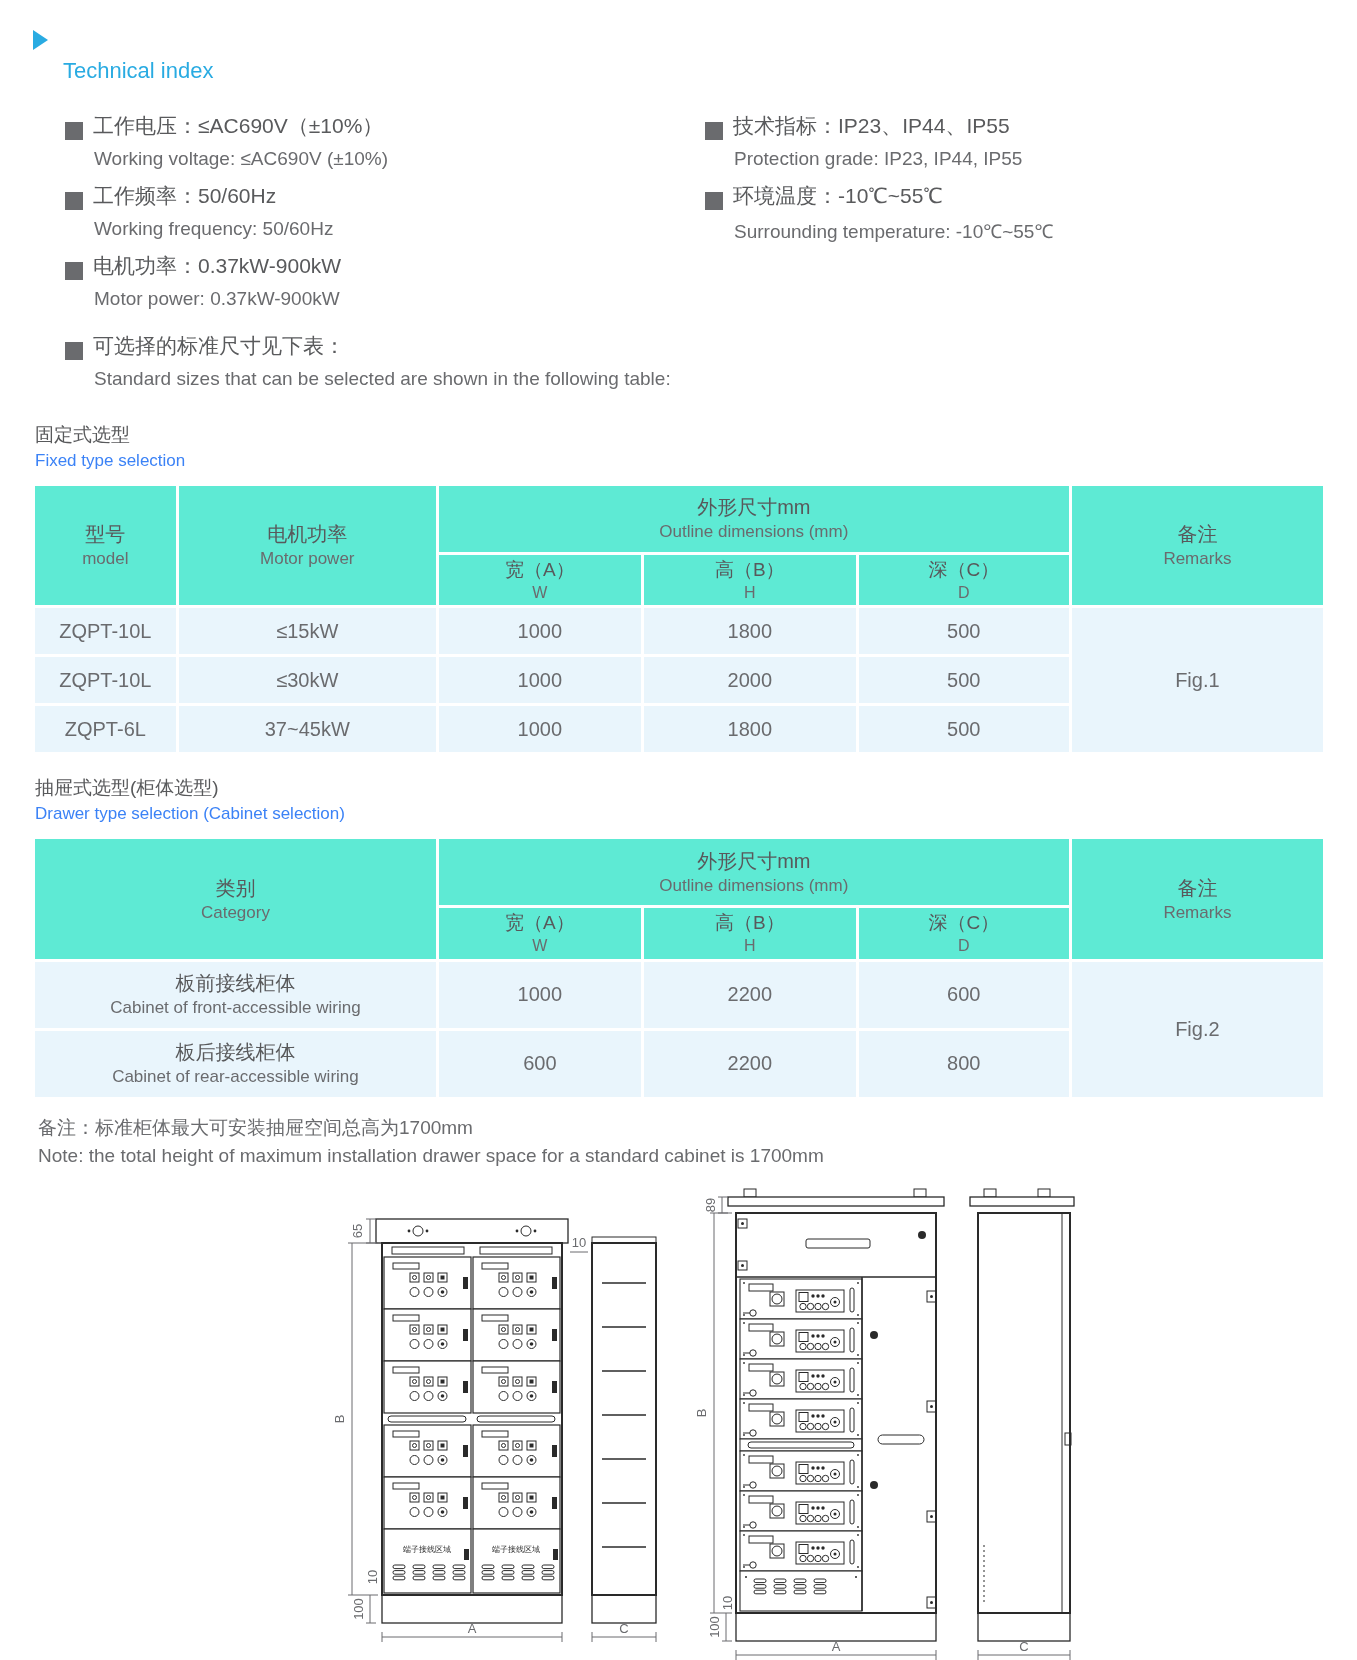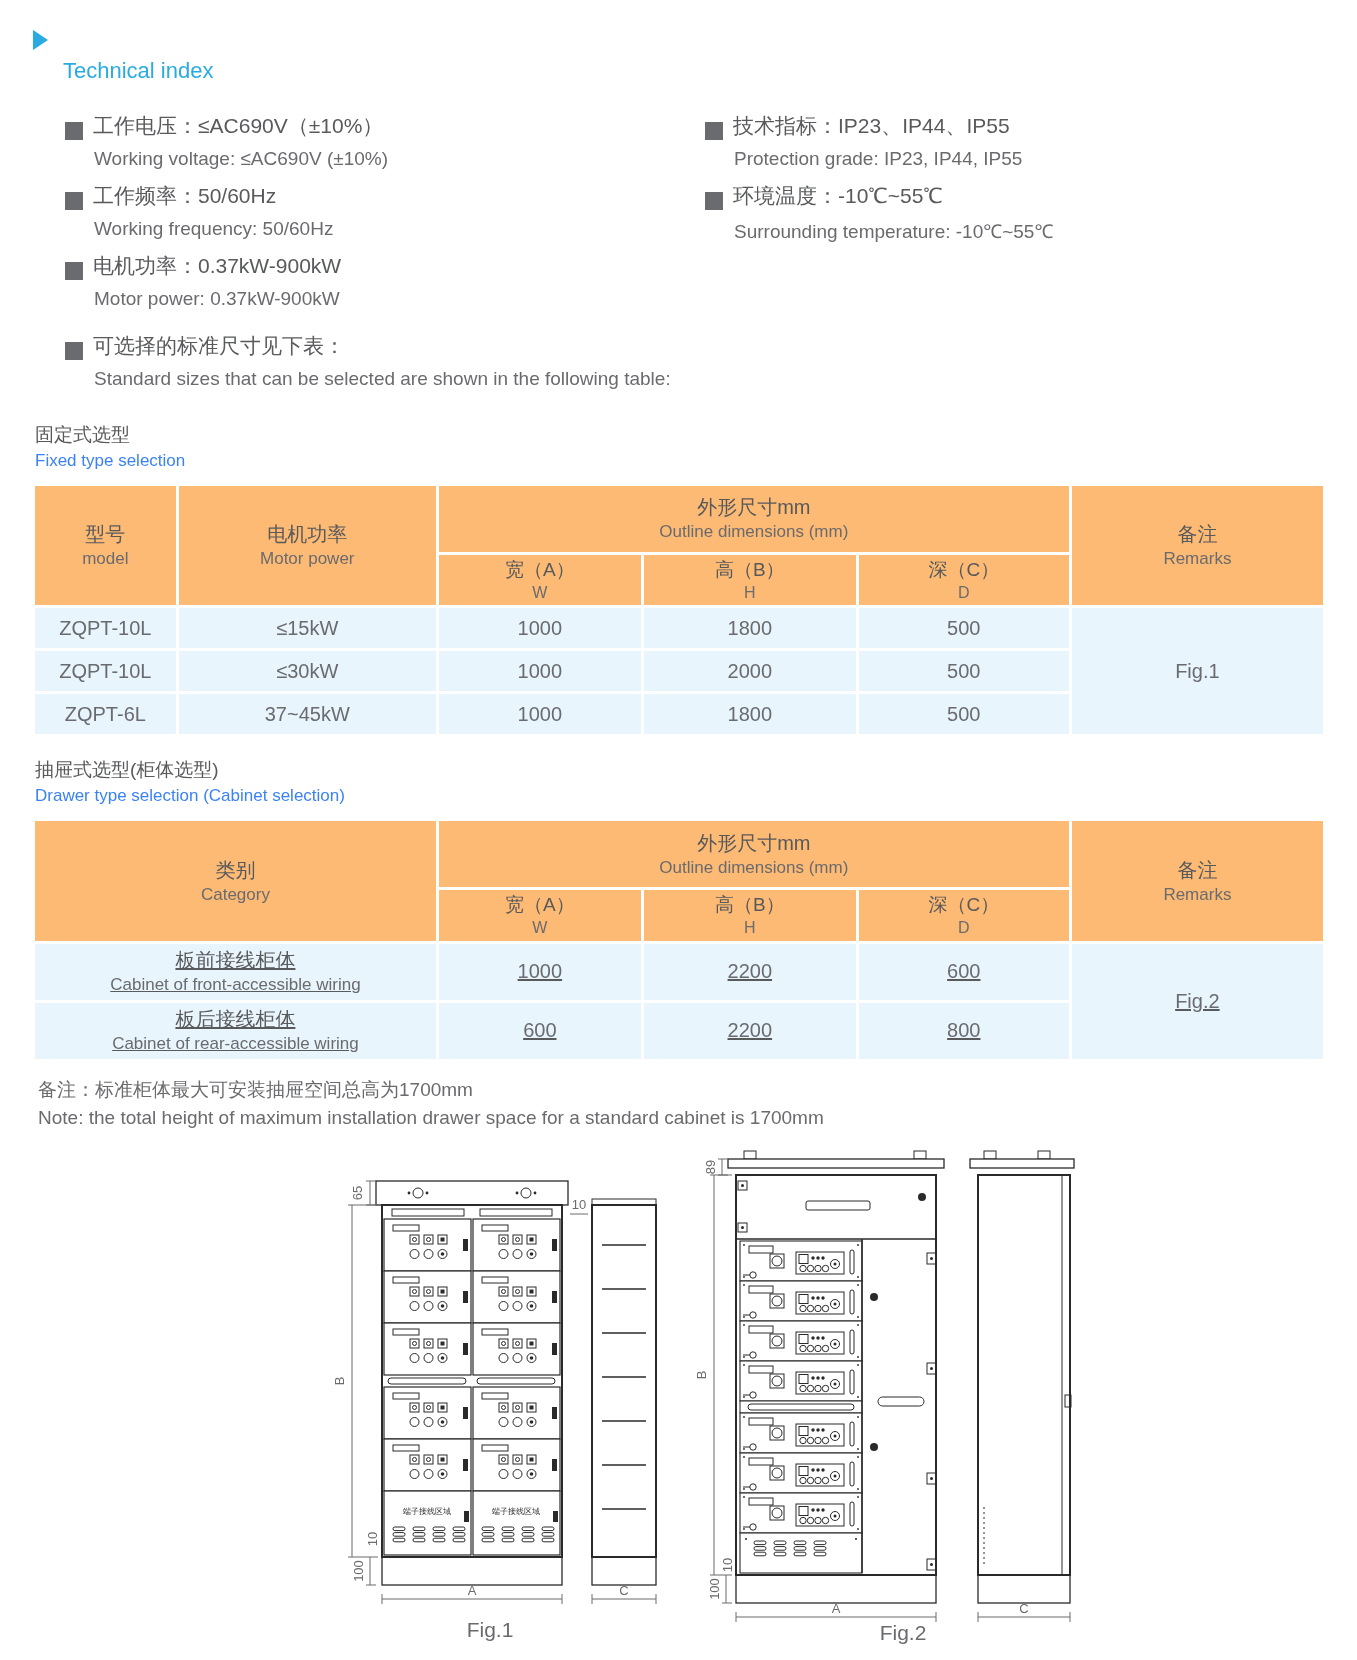--- a/index.html
+++ b/index.html
@@ -25,30 +25,30 @@
   .intro{margin-top:22px;}
 
   
   .table-caption{margin:20px 0 0 35px;font-size:19px;color:#58595b;}
   .table-caption-en{margin:3px 0 12px 35px;font-size:17px;color:#3b82f6;}
 
   
   table.spec-table{border-collapse:separate;border-spacing:3px;table-layout:fixed;
                    margin-left:32px;width:1294px;}
   table.spec-table th, table.spec-table td{text-align:center;vertical-align:middle;padding:2px;}
-  table.spec-table th{background:#fdba74;font-weight:normal;}
+  table.spec-table th{background:#5eead4;font-weight:normal;}
   table.spec-table td{background:#e9f5fc;font-size:20px;color:#6a6b6e;}
   .zh{font-size:20px;color:#58595b;line-height:1.35;}
   .en{font-size:17px;color:#6a6b6e;line-height:1.3;text-align:center;}
   .sub .zh{font-size:19px;}
   .sub .en{font-size:16px;}
   thead tr.r1{height:66px;}
   thead tr.r2{height:34px;}
-  #fixed-table tbody tr{height:40px;}
-  #drawer-table tbody tr{height:56px;text-decoration:underline;}
+  #fixed-table tbody tr{height:46px;}
+  #drawer-table tbody tr{height:66px;}
   td.cat .zh{font-size:20px;}
   td.cat .en{font-size:17px;}
   td.remark{font-size:20px;color:#6a6b6e;}
 
   
   .note{margin:14px 0 0 38px;font-size:19px;color:#6a6b6e;line-height:1.5;}
 
   
   .figs{position:relative;height:548px;margin-top:2px;}
   #fig1-svg{position:absolute;left:330px;top:32px;}

